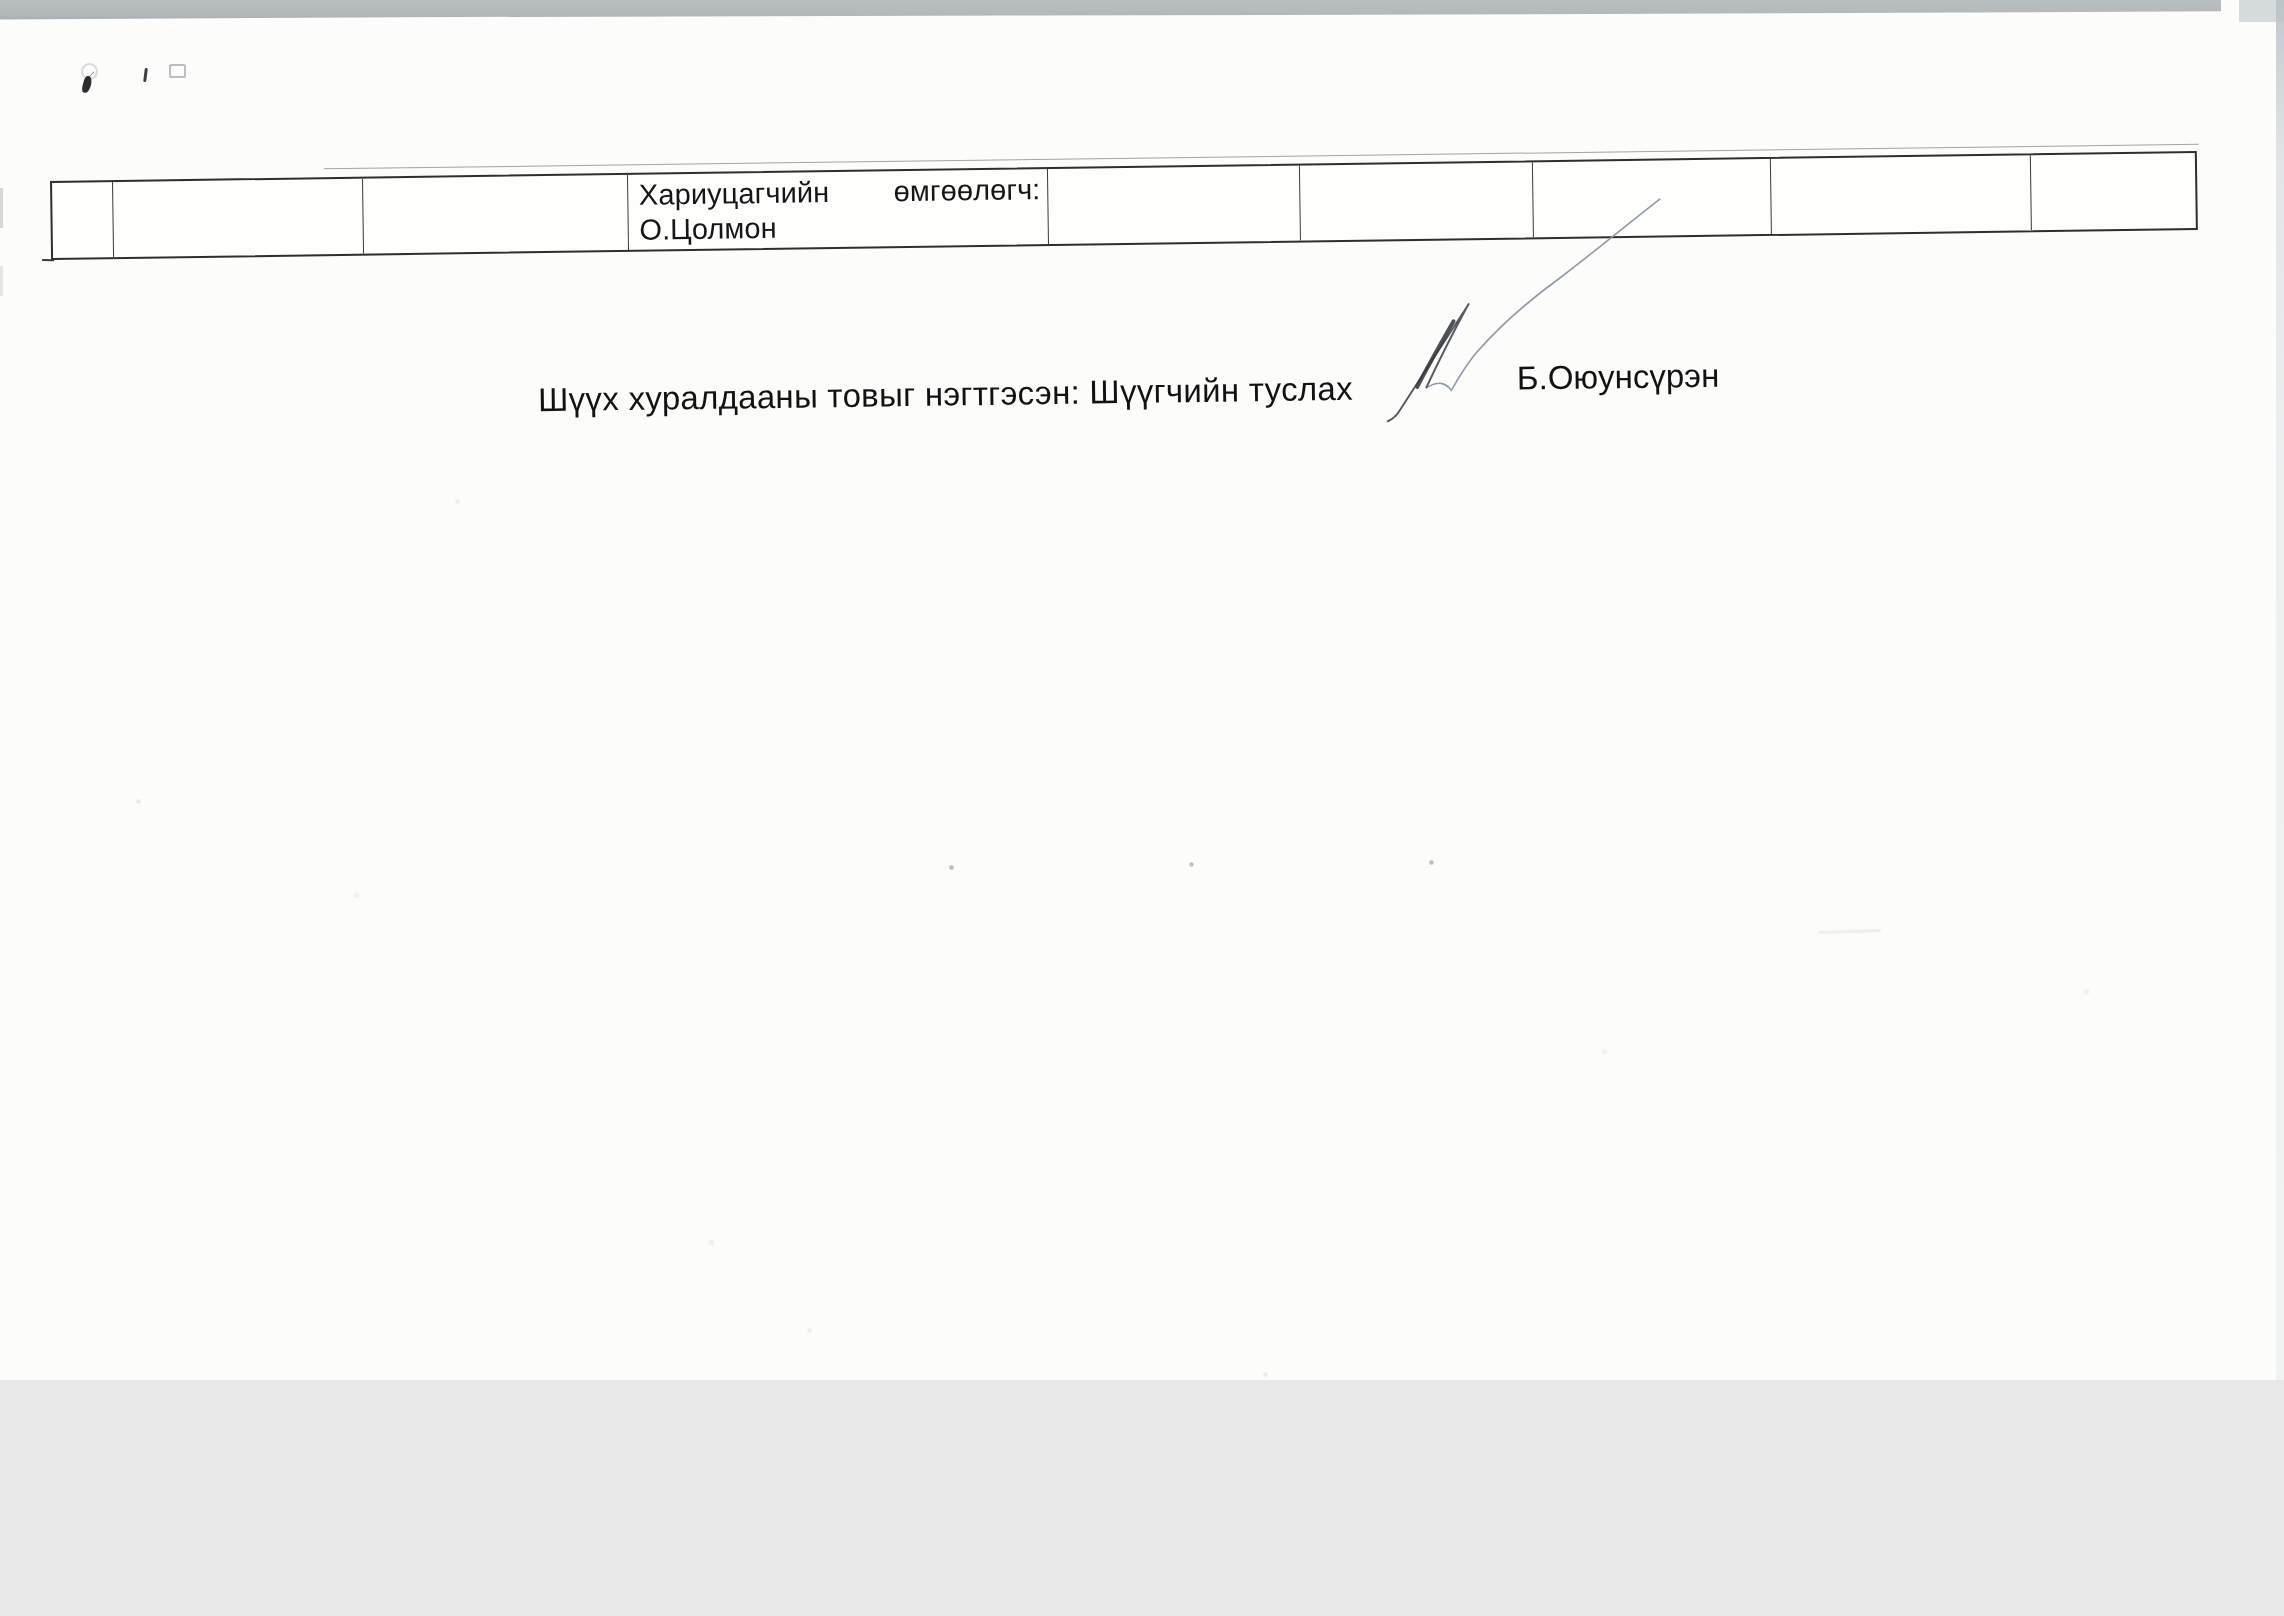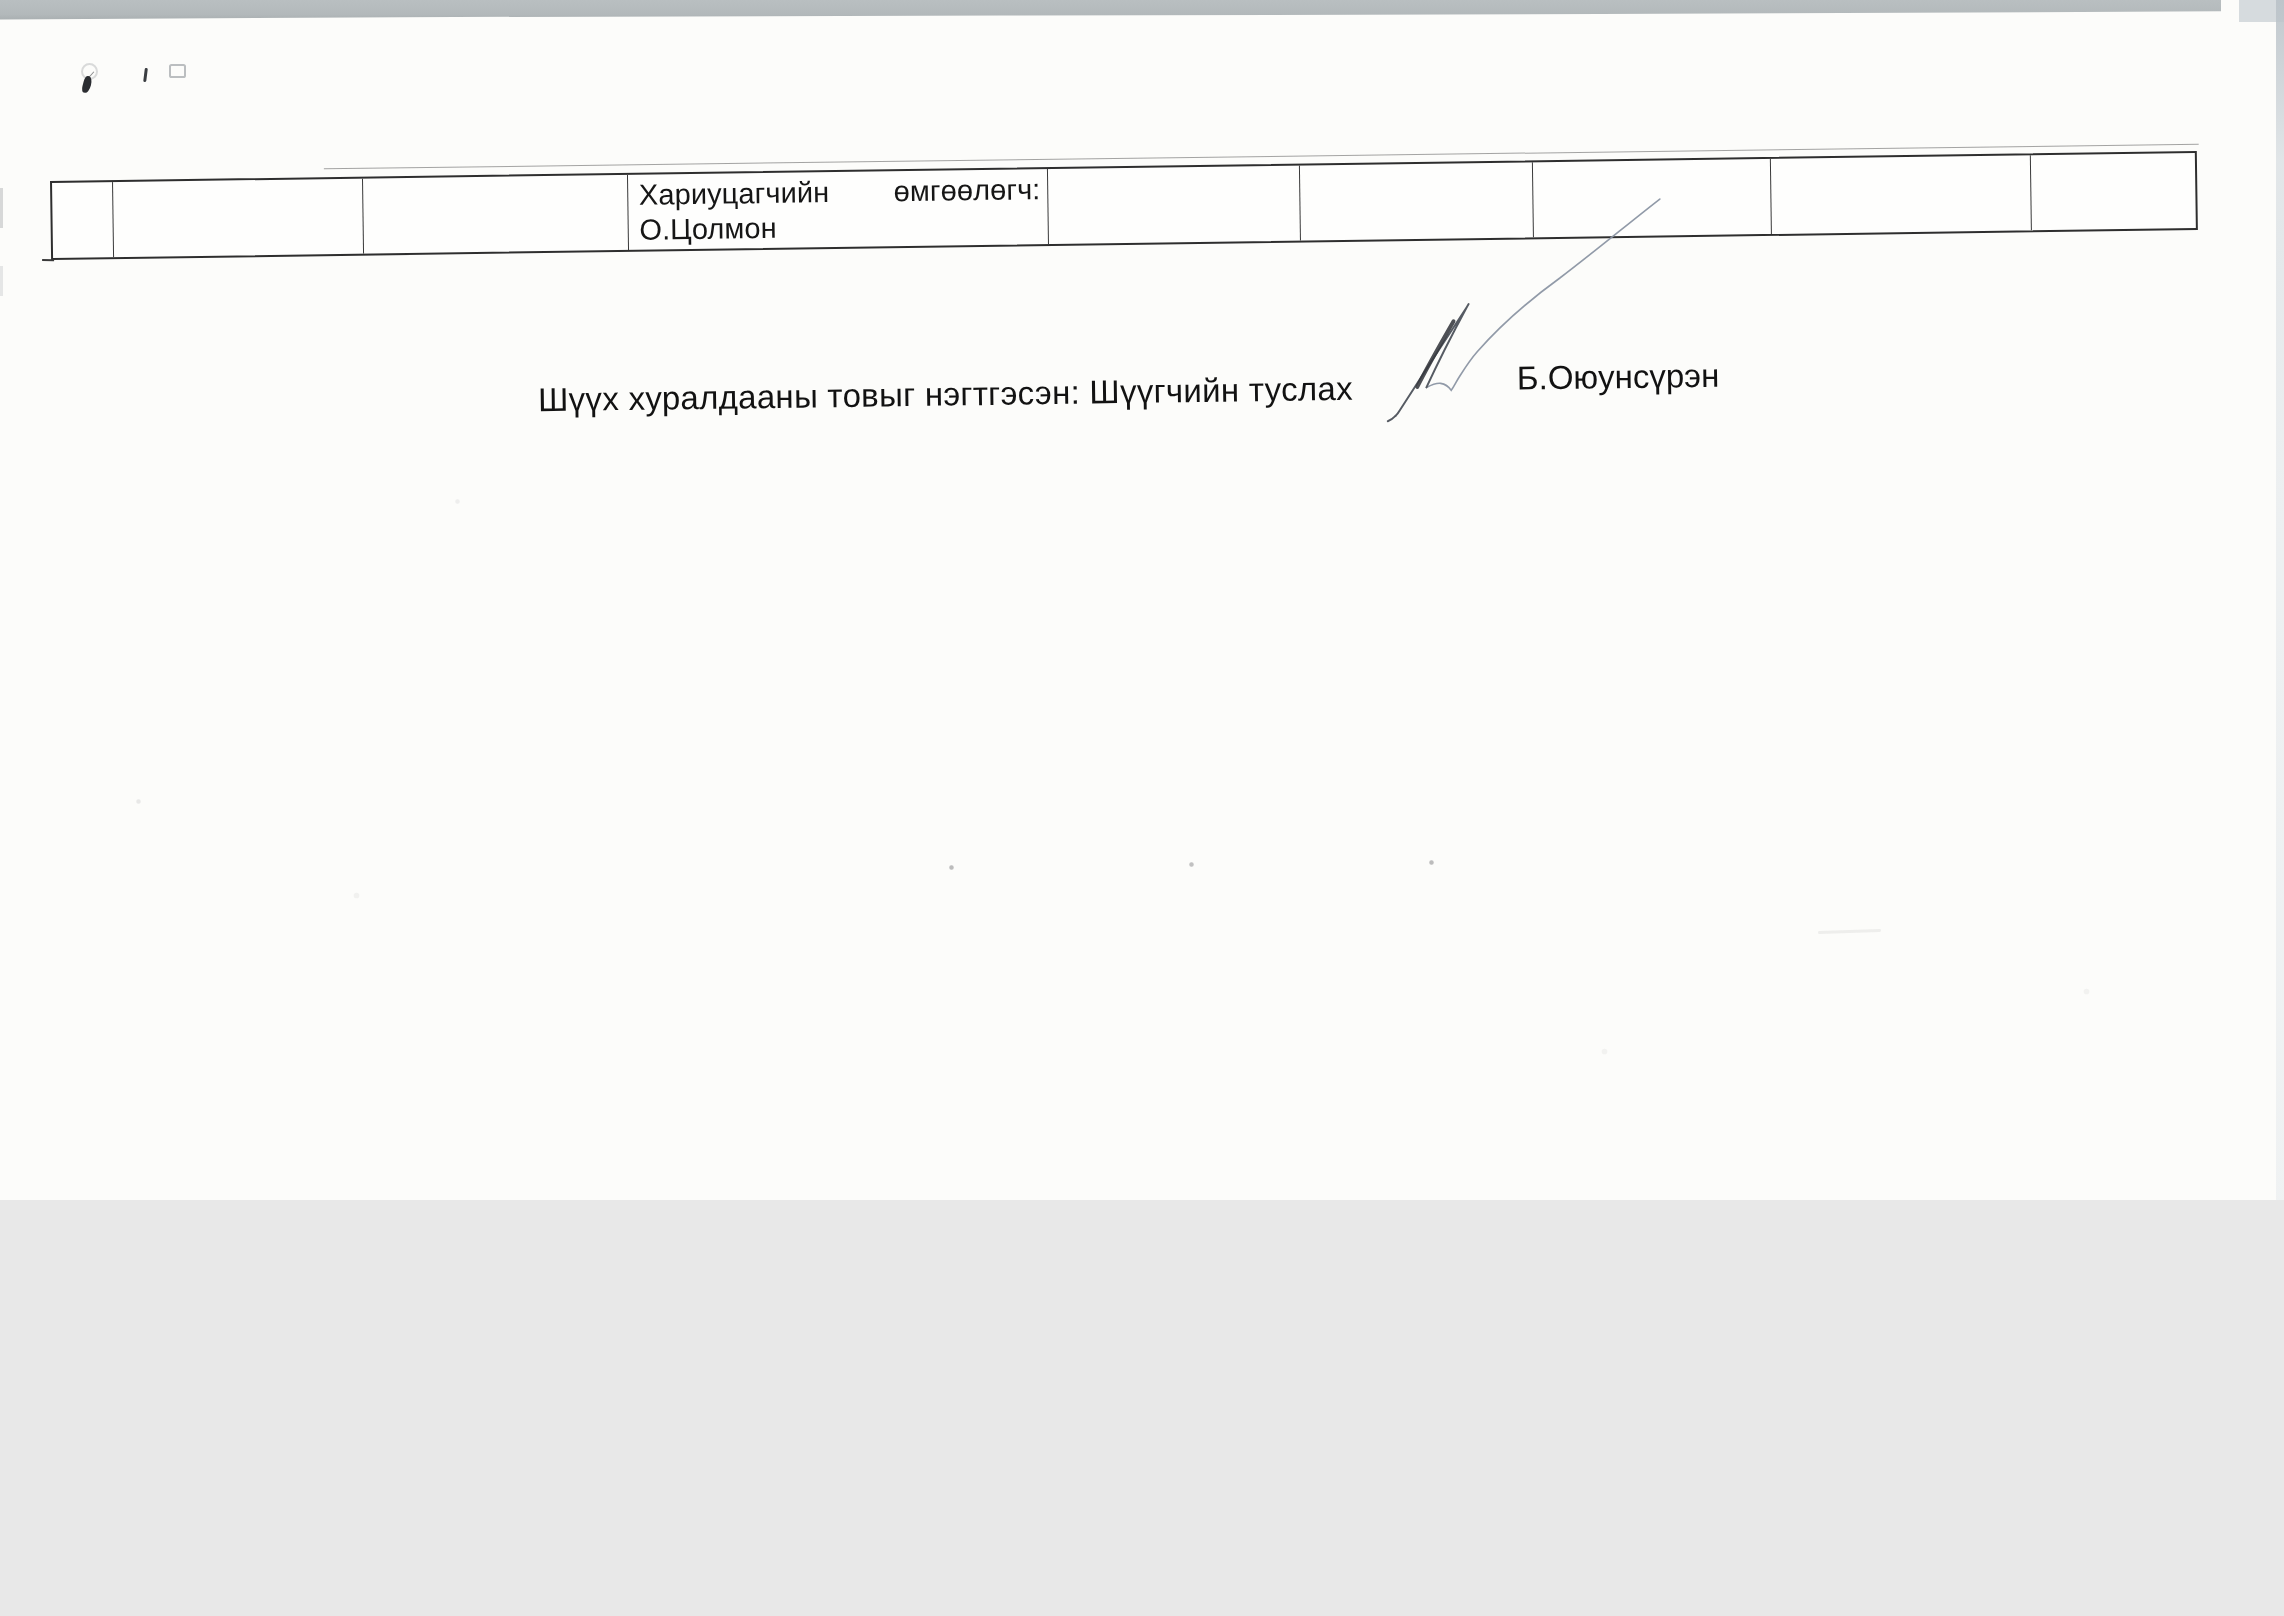--- a/index.html
+++ b/index.html
@@ -1,18 +1,18 @@
 <!DOCTYPE html>
 <html style="font-size:10.4px"><head>
 <meta charset="utf-8">
 <style>
   html,body{margin:0;padding:0;background:#e8e8e8;}
   #page{
     position:relative;
-    width:2284px;height:1200px;
+    width:2284px;height:1380px;
     background:#fcfcfa;
     overflow:hidden;
     font-family:"Liberation Sans", sans-serif;
     color:#141414;
   }
   
   .scan-strip{
     position:absolute;left:0;top:0;width:2221px;height:19.5px;
     background:linear-gradient(180deg,#b9bfc1 0%,#b3b9bb 70%,#a9afb1 100%);
     clip-path:polygon(0 0,100% 0,100% 58%,72% 72%,45% 80%,18% 88%,0 100%);

